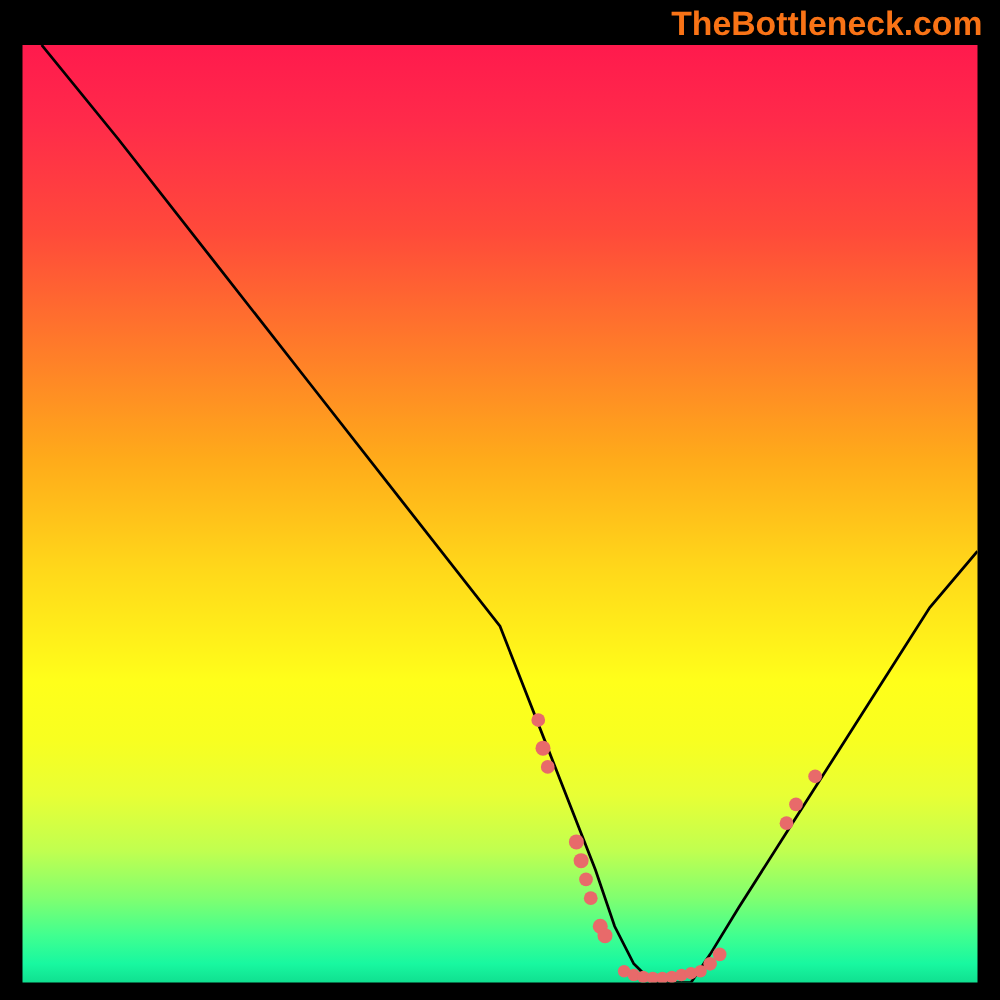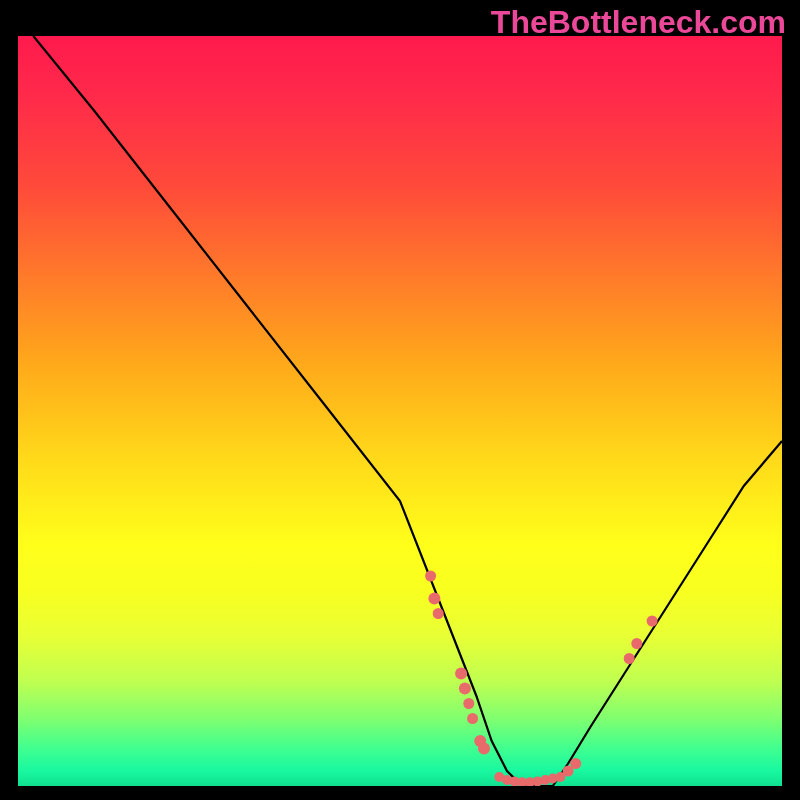--- a/index.html
+++ b/index.html
@@ -44,23 +44,23 @@
   }
   svg.curve {
     position: absolute;
     left: 0;
     top: 0;
   }
   .watermark {
     position: absolute;
     right: 14px;
     top: 4px;
-    color: #ec4899;
+    color: #f97316;
     font-family: Arial, Helvetica, sans-serif;
-    font-size: 32px;
+    font-size: 27px;
     font-weight: bold;
     letter-spacing: 0px;
     user-select: none;
   }
 </style>
 </head>
 <body>
 
 <div class="frame">
   <div class="plot-area"></div>

